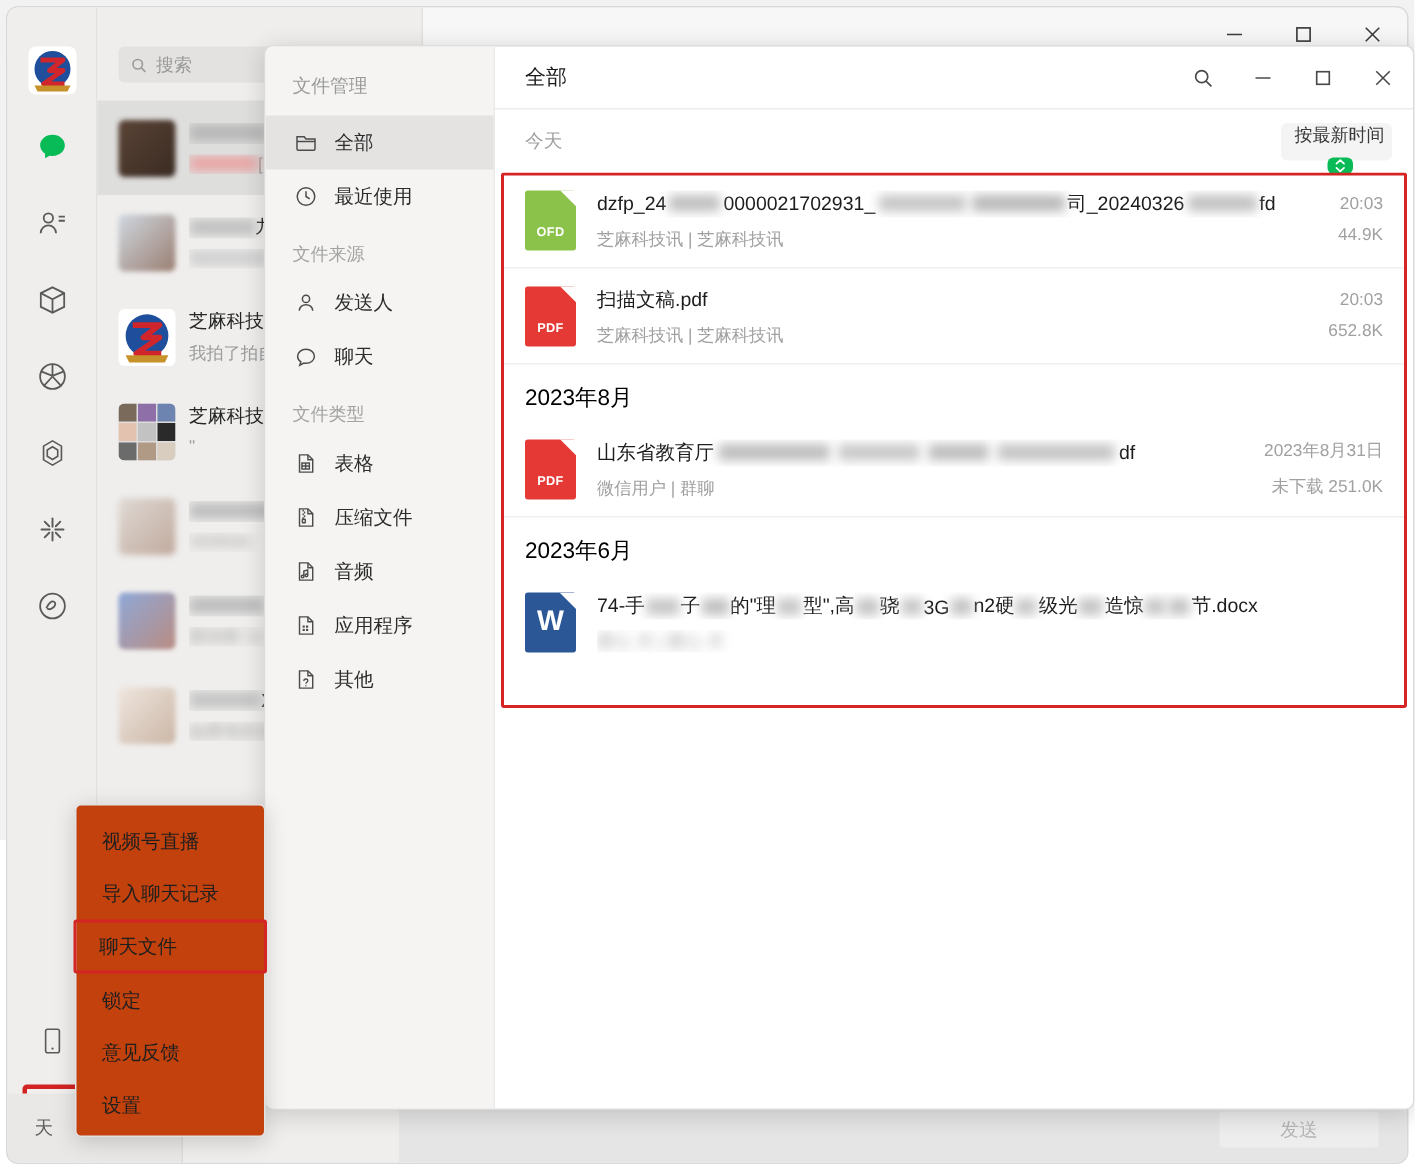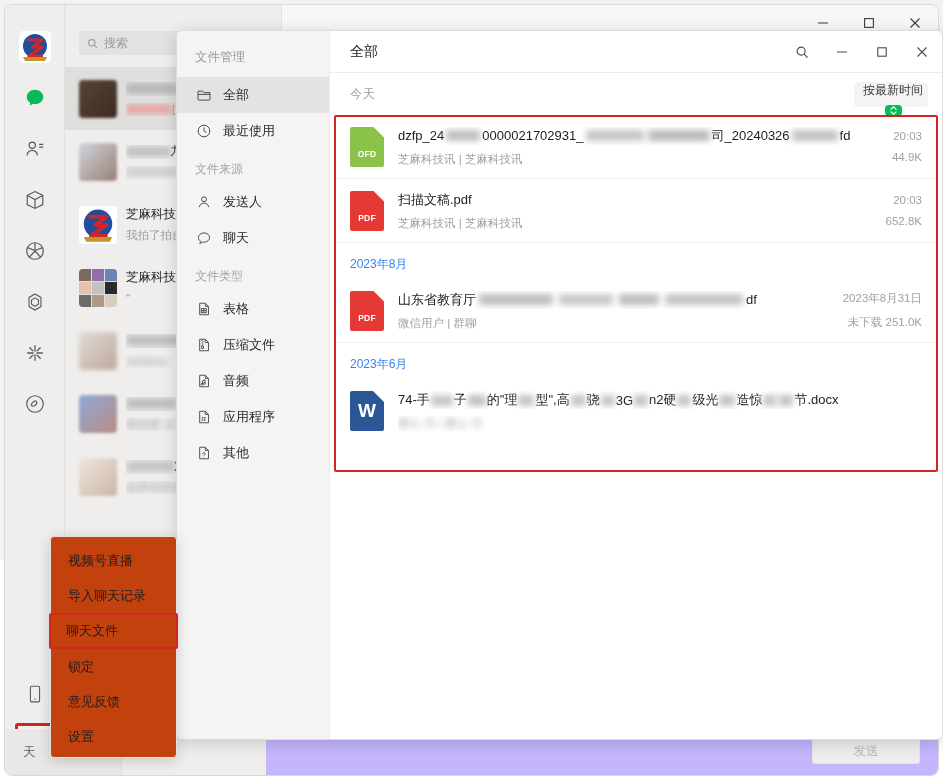--- a/index.html
+++ b/index.html
@@ -72,21 +72,21 @@
   .chat-av { width: 38px; height: 38px; border-radius: 4px; flex: 0 0 38px; overflow: hidden; position: relative; }
   .chat-txt { flex: 1; min-width: 0; }
   .chat-name { height: 14px; display: flex; align-items: center; font-size: 12.5px; color: #262626; white-space: nowrap; overflow: hidden; }
   .chat-msg { height: 13px; margin-top: 7px; display: flex; align-items: center; font-size: 11.5px; color: #9b9b9b; white-space: nowrap; overflow: hidden; }
   .blur { filter: blur(3.4px); display: inline-block; }
   .blk { display: inline-block; height: 11px; vertical-align: middle; border-radius: 1px; }
 
   
   .compose-bar {
     position: absolute; left: 261px; right: 0; bottom: 0; height: 48px;
-    background: #c4b5fd; border-top: 1px solid #0f172a;
+    background: #e5e5e5; border-top: 3px solid #0f172a;
   }
   .send-btn {
     position: absolute; right: 18px; top: 10px; width: 108px; height: 26px;
     background: #ededed; border: 1px solid #e5e5e5; border-radius: 3px;
     display: flex; align-items: center; justify-content: center;
     font-size: 12.5px; color: #b6b6b6;
   }
   .tab-strip {
     position: absolute; left: 0; bottom: 0; width: 117px; height: 46px;
     background: #e9e8e7; border-right: 1px solid #dcdbda;
@@ -137,21 +137,21 @@
   .sort-badge {
     width: 17px; height: 17px; border-radius: 4px; background: #09bb57;
     display: flex; align-items: center; justify-content: center;
   }
 
   .fm-list { flex: 1; position: relative; overflow: hidden; padding: 0 4px; }
   .redbox {
     position: absolute; left: 4px; top: 0; right: 4px; height: 357px;
     border: 2.5px solid #d42424; border-radius: 2px; pointer-events: none; z-index: 5;
   }
-  .group-head { padding: 13px 0 6px 16px; font-size: 12px; color: #3b82f6; }
+  .group-head { padding: 13px 0 6px 16px; font-size: 15px; color: #000000; }
   .file-row {
     height: 64px; display: flex; align-items: center; gap: 14px;
     padding: 0 16px 0 16px; border-bottom: 1px solid #f0f0f0;
   }
   .file-ico { width: 34px; height: 40px; position: relative; flex: 0 0 34px; }
   .file-ico .sheet {
     position: absolute; inset: 0; border-radius: 2px;
   }
   .file-ico .fold {
     position: absolute; right: 0; top: 0; width: 11px; height: 11px;

